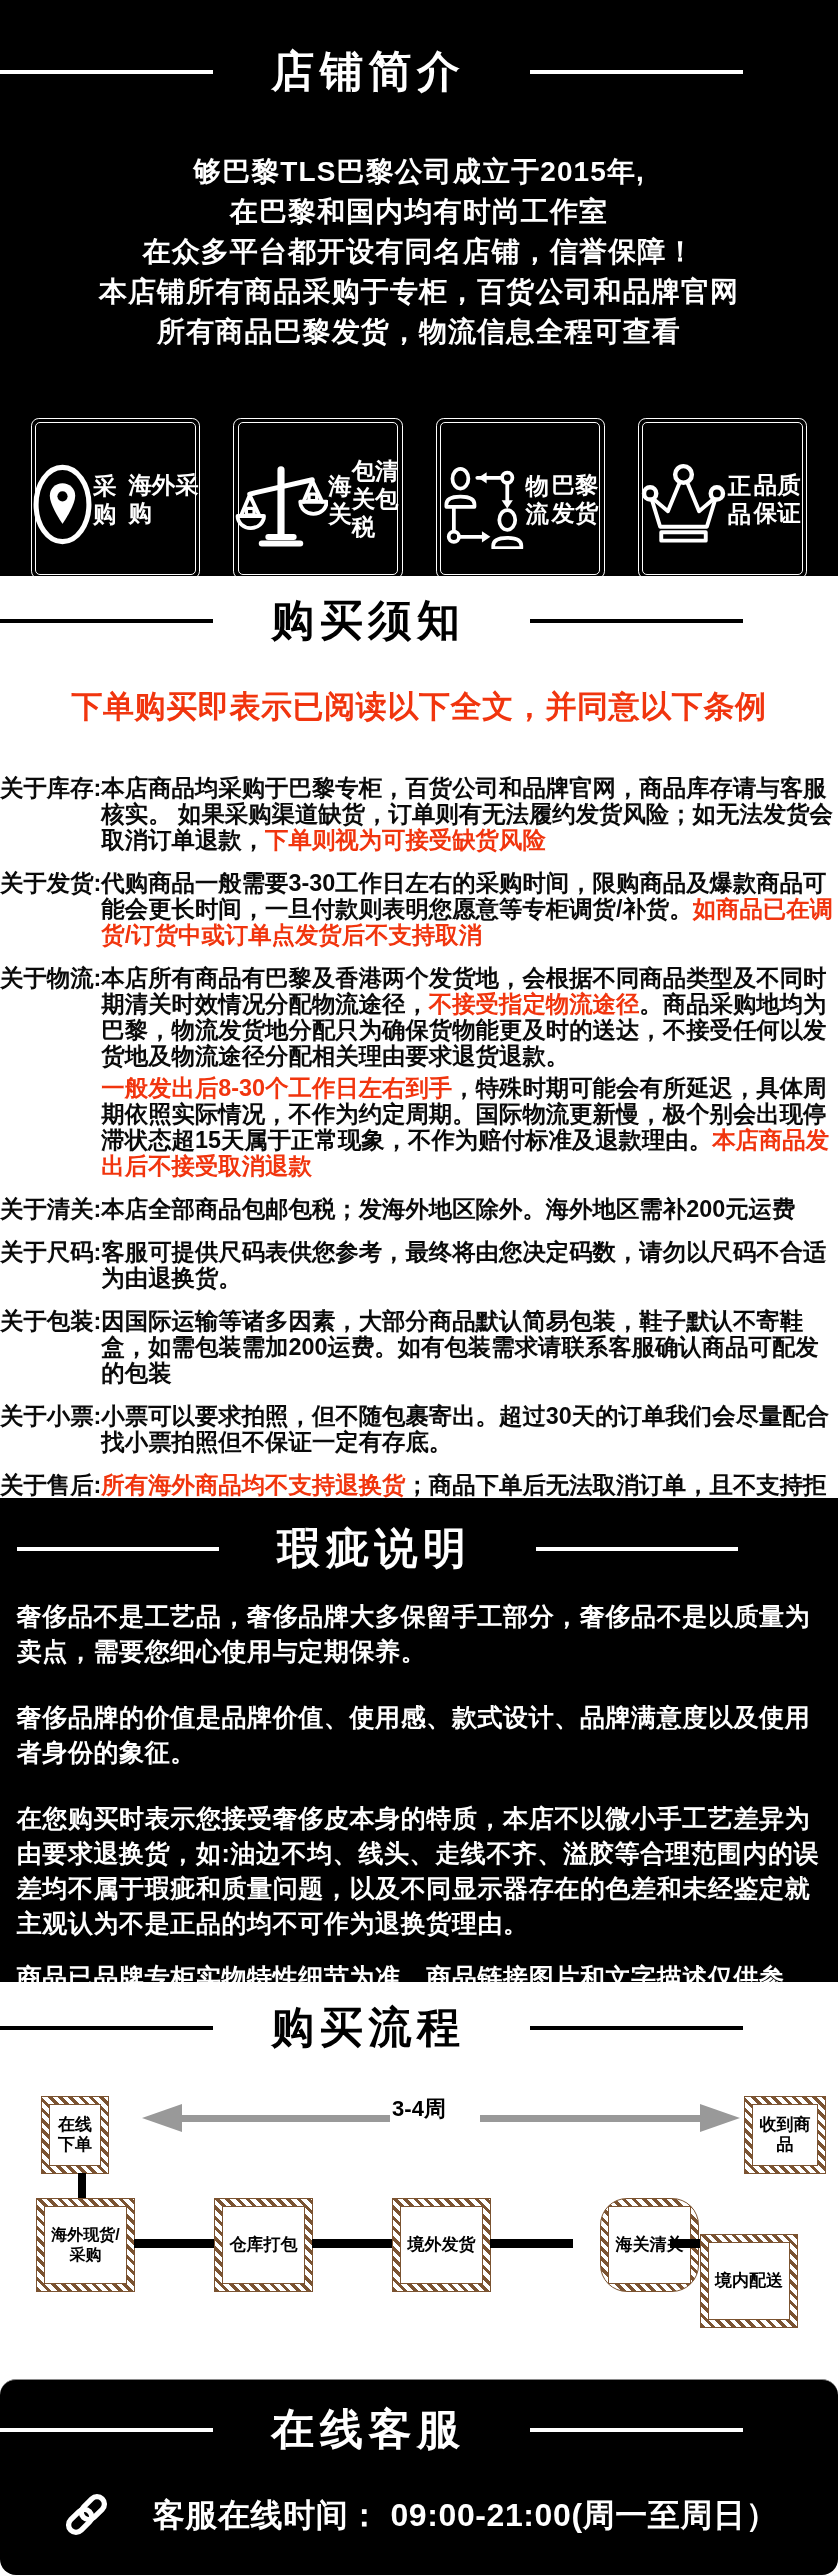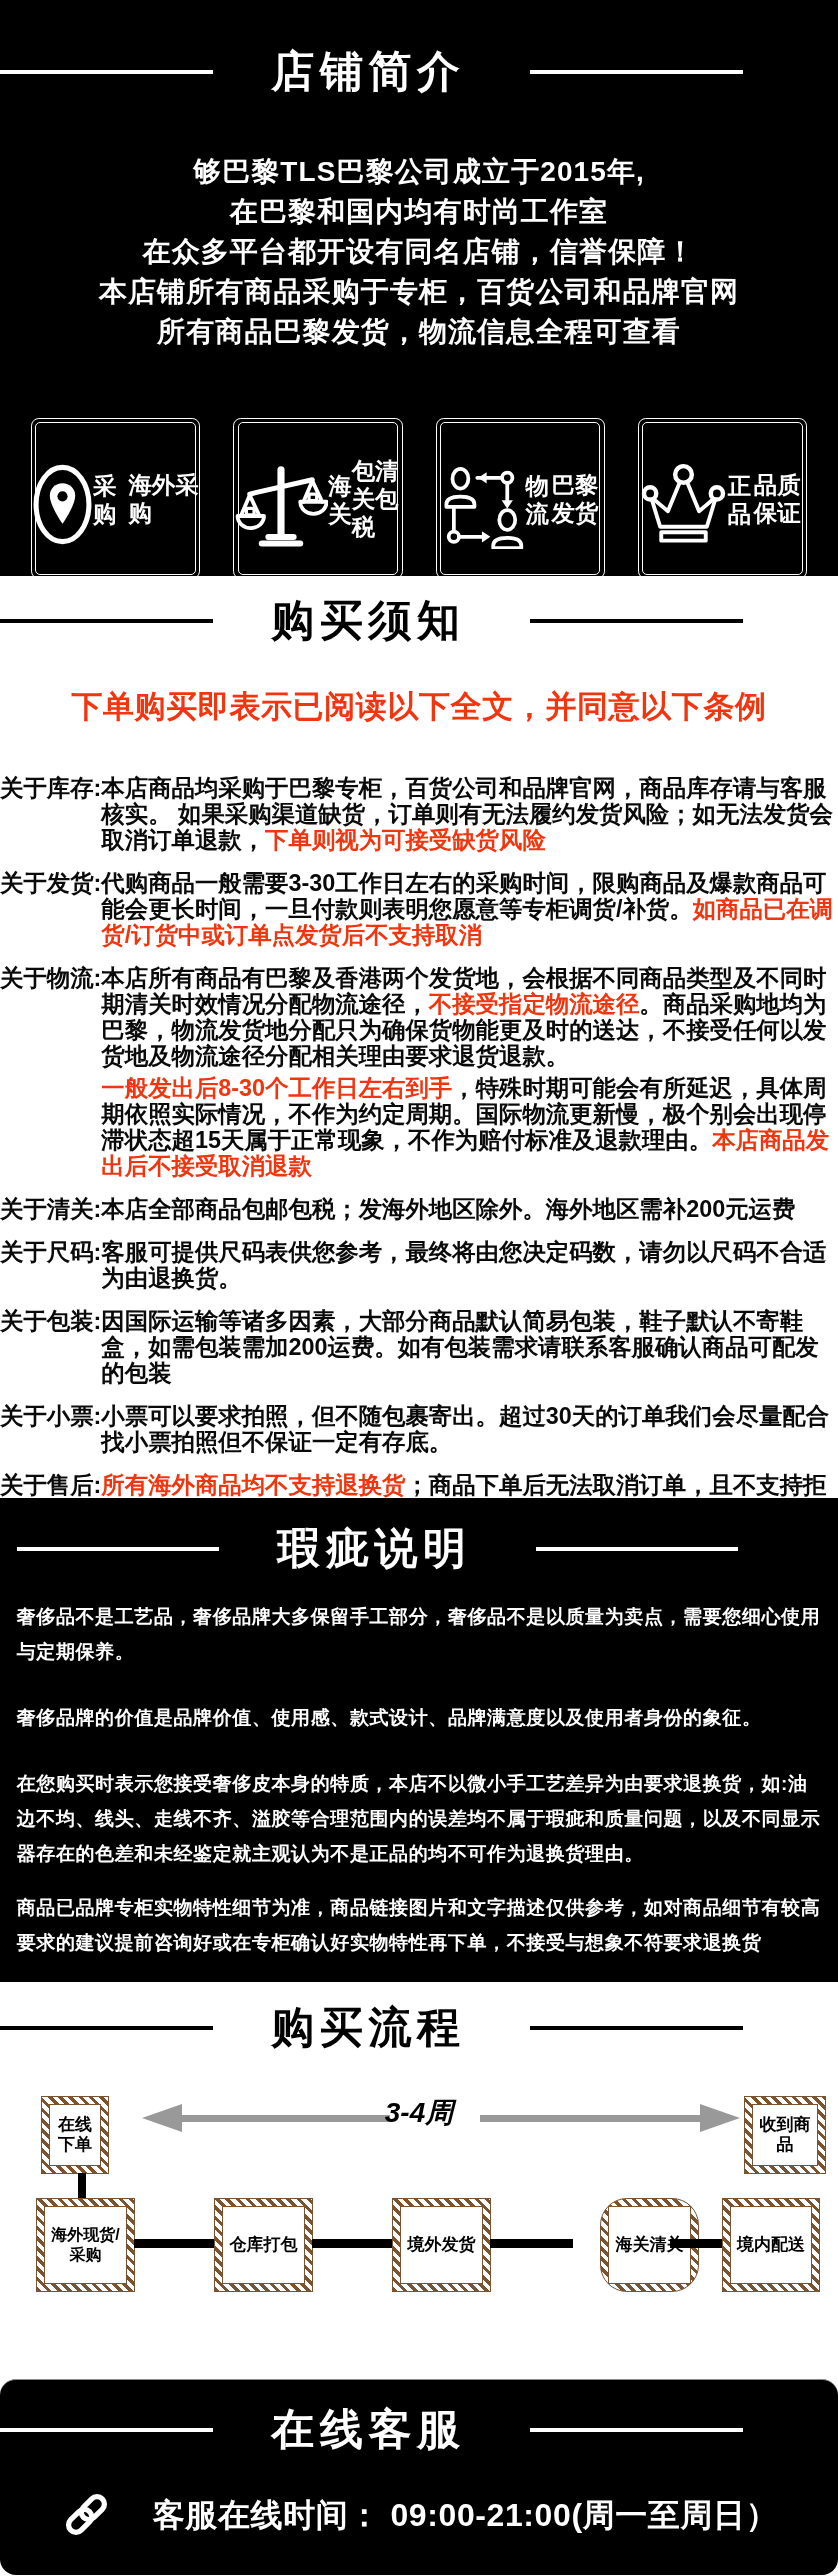--- a/index.html
+++ b/index.html
@@ -39,45 +39,45 @@
   .red { color:#f1350e; }
   .notices { margin-top:47px; font-size:23.4px; line-height:26px; color:#0a0a0a; }
   .notice { display:flex; margin-bottom:17px; }
   .notice-label { flex:0 0 98px; white-space:nowrap; }
   .notice-body { flex:1; padding-right:2.2px; }
   .notice-p2 { margin-top:6.7px; }
 
   
   #defect-note { height:484px; padding:22px 16.7px 0 16.7px; }
   #defect-note .title-row { padding-right:83px; }
-  .defect-p { font-size:19px; line-height:35px; letter-spacing:0.6px; }
+  .defect-p { font-size:25px; line-height:35px; letter-spacing:0.6px; }
   .defect-p1 { margin-top:21px; }
   .defect-p2 { margin-top:31px; }
   .defect-p3 { margin-top:31px; }
   .defect-p4 { margin-top:19px; }
 
   
   #purchase-flow { height:397px; padding-top:16.7px; }
   .flow-stage { position:absolute; }
   .hatch-box { background:repeating-linear-gradient(45deg,#7b5331 0 3.3px,#fff 3.3px 7.2px); border:0.6px solid #7b5331; padding:7.2px; }
   .hatch-in { width:100%; height:100%; background:#fff; border:0.6px solid #7b5331; display:flex; align-items:center; justify-content:center; text-align:center; }
   .flow-start { left:41px;  top:114px; width:68px; height:78px; }
   .flow-end   { left:744px; top:114px; width:82px; height:78px; }
   .flow-box-label { font-size:17px; line-height:20px; }
   .flow-step { top:216px; width:99px; height:94px; }
   .step-0 { left:36px; }   .step-0 .flow-box-label { font-size:16px; }
   .step-1 { left:214px; }  .step-2 { left:392px; }
-  .step-3 { left:600px;border-radius:27px; } .step-4 { left:722px; width:98px; }
+  .step-3 { left:600px;border-radius:27px; } .step-4 { left:700px; width:98px;margin-top:36px; }
   .h-bar { position:absolute; top:257px; height:9px; background:#000; }
   .bar-0 { left:134px;  width:81px; }
   .bar-1 { left:312px;  width:81px; }
   .bar-2 { left:490px;  width:83px; }
   .bar-3 { left:670px; width:71px; }
   .v-bar { position:absolute; left:78px; top:191px; width:7.8px; height:26px; background:#000; }
-  .duration { position:absolute; left:0; right:0; top:112px; text-align:center; font-size:28px;font-style:italic; }
+  .duration { position:absolute; left:0; right:0; top:112px; text-align:center; font-size:22px; }
   .g-arrow { position:absolute; top:122px; height:29px; }
   .g-arrow .shaft { position:absolute; top:11px; height:7.2px; background:#999; }
   .arrow-left  { left:142px; width:248px; }
   .arrow-left .shaft { left:33px; right:0; }
   .arrow-left .head { position:absolute; left:0; top:0; width:0; height:0;
       border-top:14.5px solid transparent; border-bottom:14.5px solid transparent; border-right:40px solid #999; }
   .arrow-right { left:480px; width:260px; }
   .arrow-right .shaft { left:0; right:33px; }
   .arrow-right .head { position:absolute; right:0; top:0; width:0; height:0;
       border-top:14.5px solid transparent; border-bottom:14.5px solid transparent; border-left:40px solid #999; }

